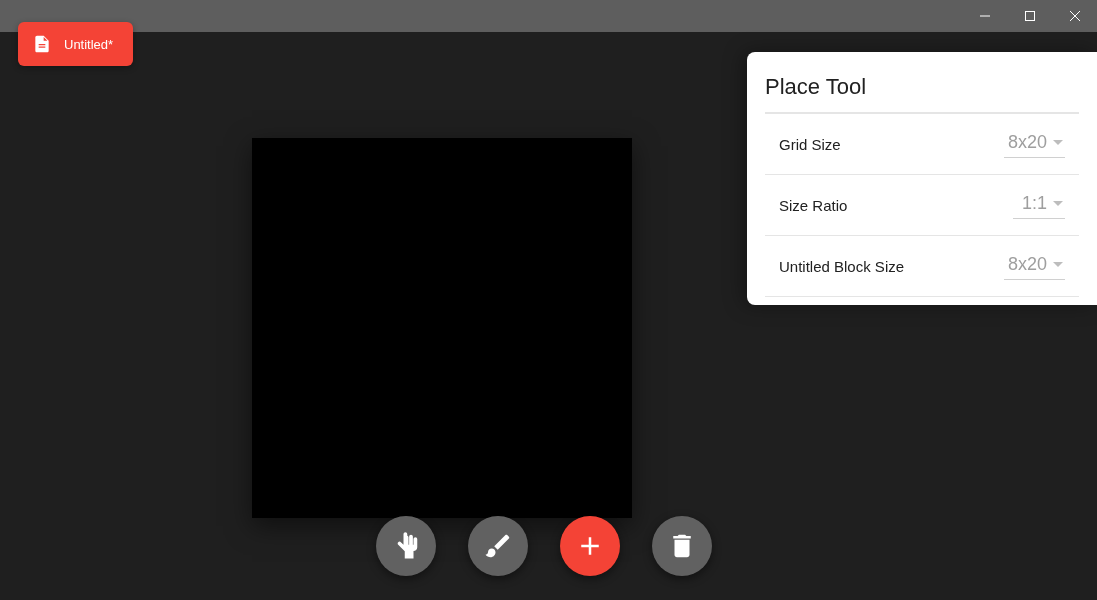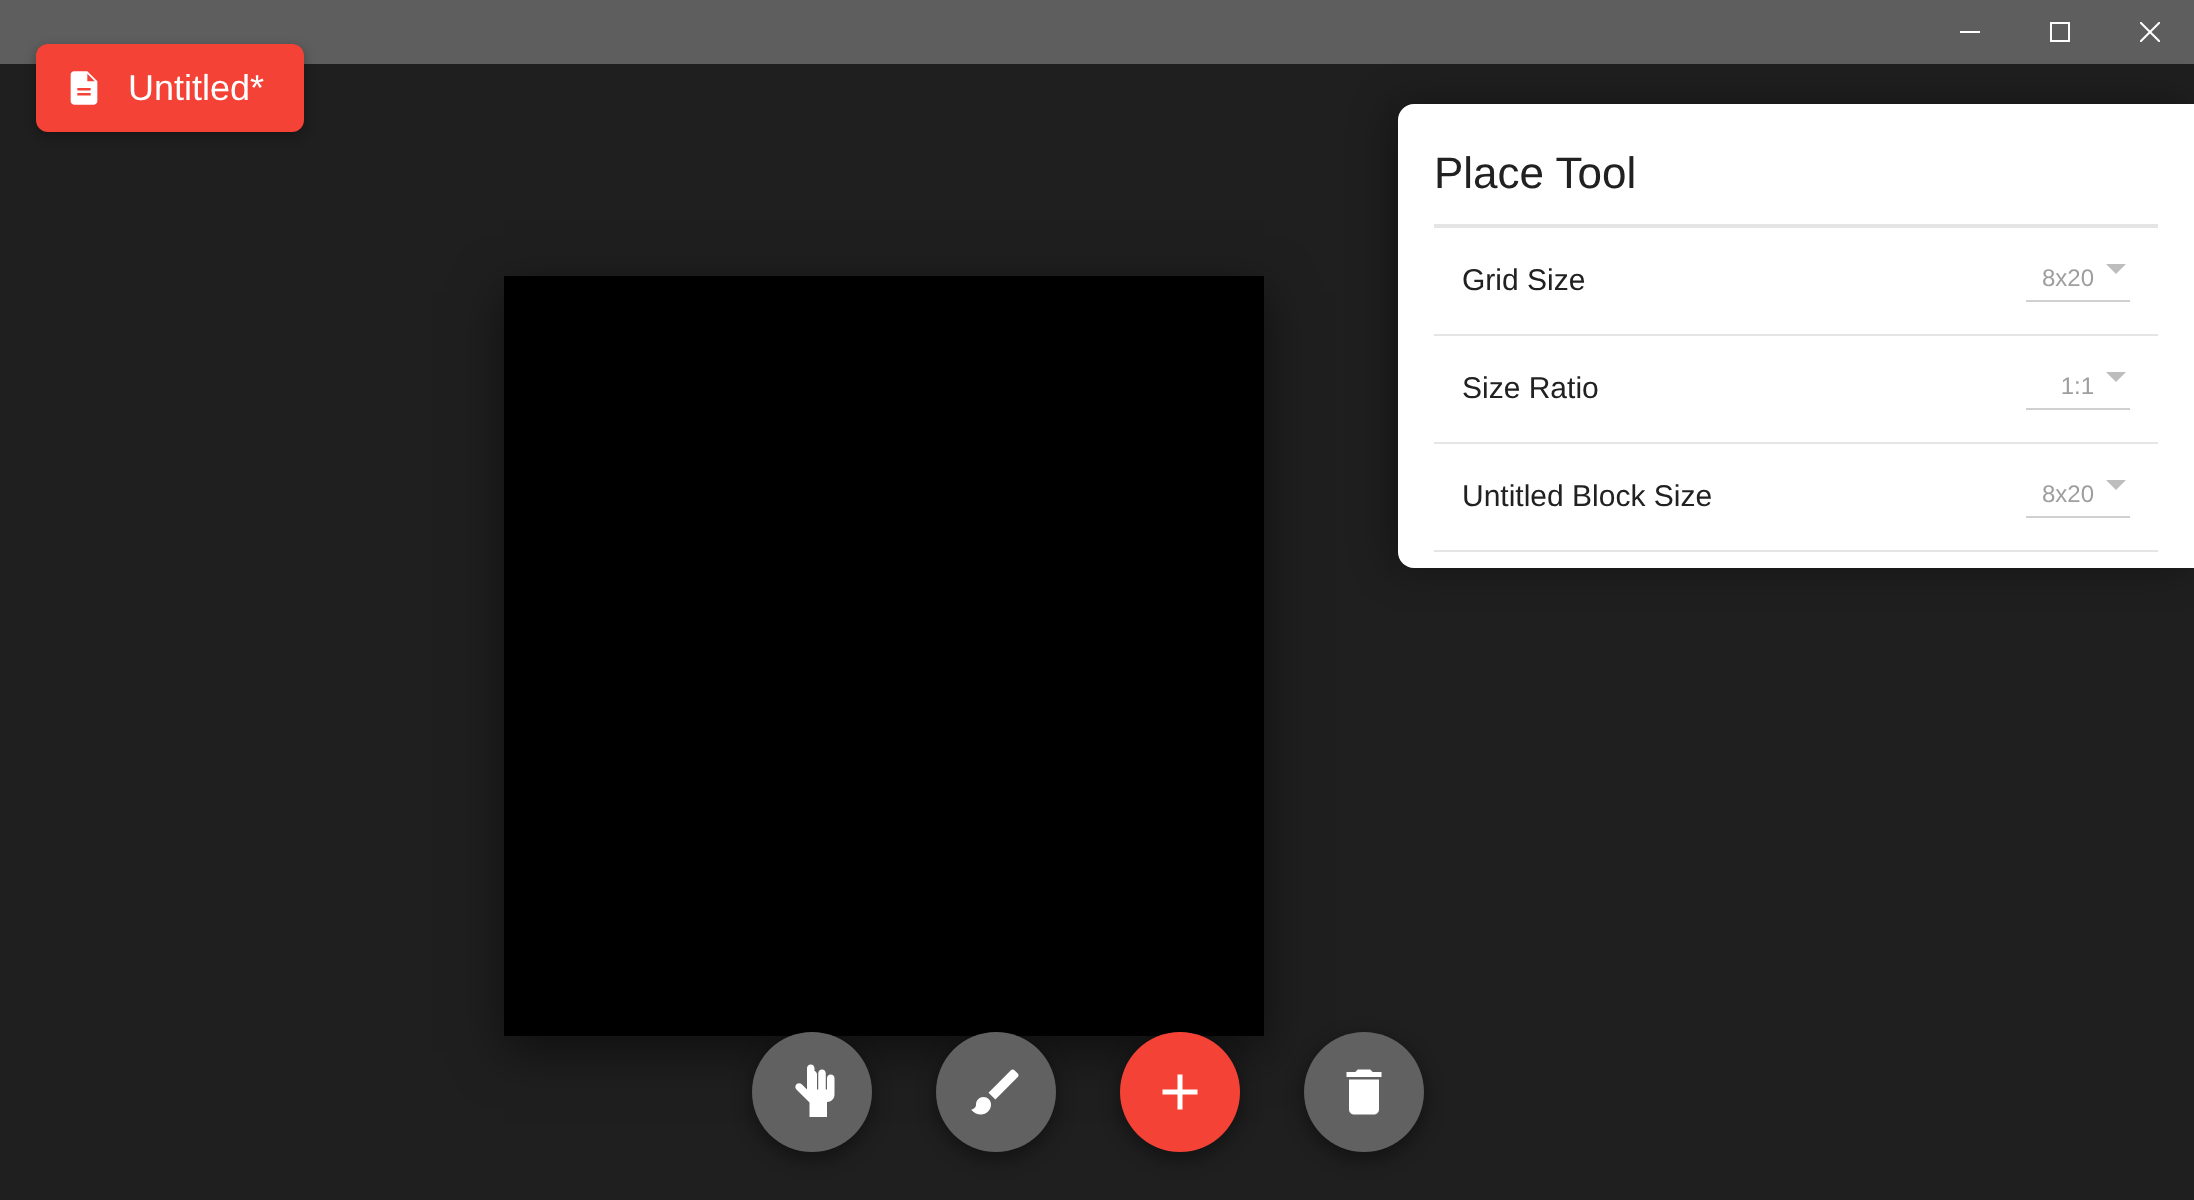--- a/index.html
+++ b/index.html
@@ -24,21 +24,21 @@
 
   
   .file-tab {
     position: absolute;
     top: 22px; left: 18px;
     background: #f44336;
     color: #fff;
     border-radius: 6px;
     padding: 10px 20px 10px 14px;
     display: flex; align-items: center; gap: 12px;
-    font-size: 18px;
+    font-size: 13px;
     box-shadow: 0 2px 6px rgba(0,0,0,.3);
     cursor: pointer;
   }
   .file-tab svg { width: 20px; height: 24px; fill: #fff; }
 
   
   .canvas-area {
     position: absolute;
     top: 138px; left: 252px;
     width: 380px; height: 380px;
@@ -60,21 +60,21 @@
     box-shadow: 0 3px 10px rgba(0,0,0,.45);
     cursor: pointer;
   }
   .tool-btn.active { background: #f44336; }
   .tool-btn svg { width: 30px; height: 30px; fill: #fff; }
 
   
   .panel {
     position: absolute;
     top: 52px; right: 0;
-    width: 398px;
+    width: 350px;
     background: #fff;
     border-radius: 8px 0 0 8px;
     box-shadow: -4px 0 20px rgba(0,0,0,.35);
     padding: 22px 0 8px 0;
     color: #212121;
   }
   .panel-title {
     font-size: 22px; font-weight: 400;
     padding: 0 18px 12px 18px;
   }
@@ -100,22 +100,22 @@
     position: absolute; top: -3px; width: 20px; height: 20px;
     border-radius: 50%; background: #fafafa;
     box-shadow: 0 1px 3px rgba(0,0,0,.3);
     left: -2px;
   }
   .toggle.on { background: #ffab91; }
   .toggle.on .knob { background: #f44336; left: auto; right: -2px; }
 
   
   .dropdown {
-    color: #9e9e9e; font-size: 12px;
-    display: flex; align-items: flex-start; gap: 6px;
+    color: #9e9e9e; font-size: 18px;
+    display: flex; align-items: center; gap: 6px;
     border-bottom: 1px solid #d0d0d0;
     padding: 2px 2px 4px 4px;
     min-width: 52px; justify-content: flex-end;
     cursor: pointer;
   }
   .dropdown .caret {
     width: 0; height: 0;
     border-left: 5px solid transparent;
     border-right: 5px solid transparent;
     border-top: 5px solid #bdbdbd;

